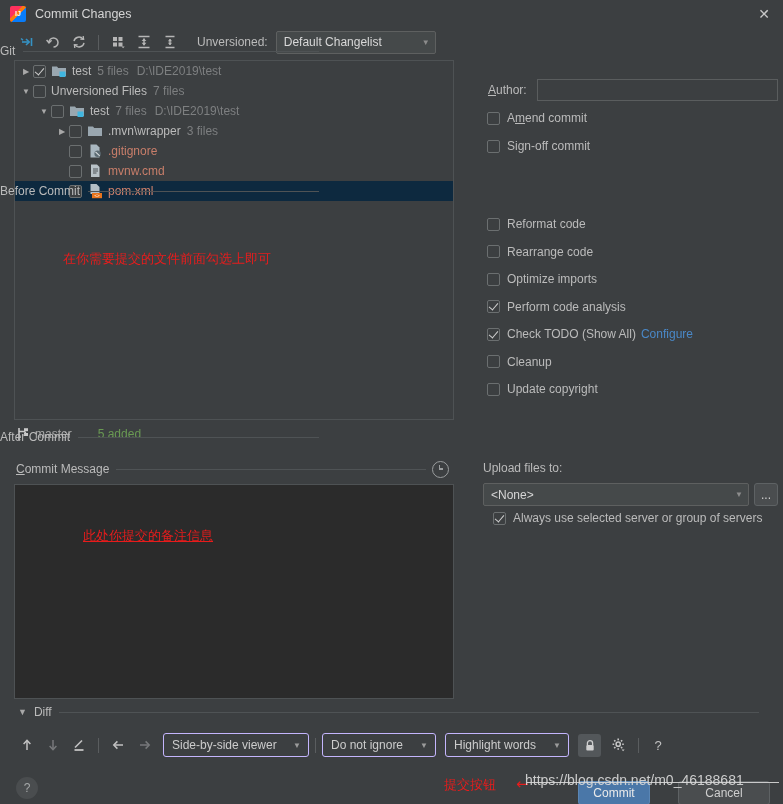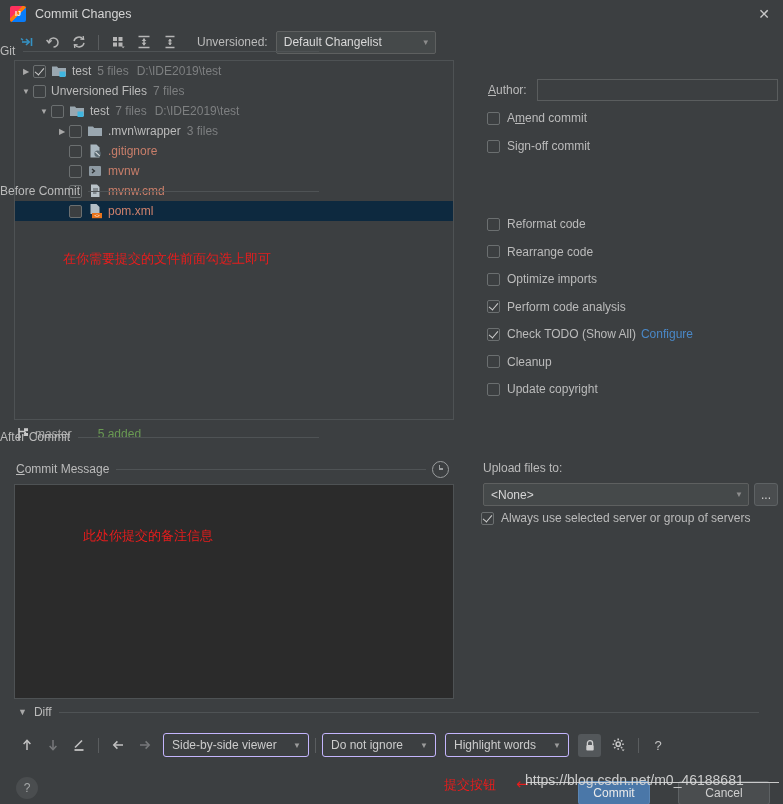--- a/index.html
+++ b/index.html
@@ -491,29 +491,20 @@
               <path d="M3.5 1.5 h6 l3 3 v10 h-9 z" fill="#a9b7c0"></path>
               <circle cx="10.6" cy="10.8" r="3.2" fill="#5c6b73"></circle>
               <path d="M8.5 8.8 l4.2 4" stroke="#d8dde0" stroke-width="1.1"></path>
             </svg></span>
           <span class="name mod">.gitignore</span>
         </div>
         <div class="row" style="padding-left: 40px;">
           <span class="twisty"></span>
           <span class="cbox"></span>
           <span class="ico"><svg width="16" height="16" viewBox="0 0 16 16">
-              <rect x="2" y="3" width="12" height="10" rx="1" fill="#8e9aa3"></rect>
-              <path d="M5 6 l2.4 2 -2.4 2" stroke="#2f3335" stroke-width="1.4" fill="none"></path>
-            </svg></span>
-          <span class="name mod">mvnw</span>
-        </div>
-        <div class="row" style="padding-left: 40px;">
-          <span class="twisty"></span>
-          <span class="cbox"></span>
-          <span class="ico"><svg width="16" height="16" viewBox="0 0 16 16">
               <path d="M4 1.5 h6 l2.5 2.6 v10 h-8.5 z" fill="#b8c2c8"></path>
               <path d="M6 6 h5 M6 8 h5 M6 10 h3.5" stroke="#4c5256" stroke-width="1.1"></path>
             </svg></span>
           <span class="name mod">mvnw.cmd</span>
         </div>
         <div class="row sel" style="padding-left: 40px;">
           <span class="twisty"></span>
           <span class="cbox"></span>
           <span class="ico"><svg width="16" height="16" viewBox="0 0 16 16">
               <path d="M3.5 1 h6 l3 3 v7 h-9 z" fill="#b3bec5"></path>
@@ -537,21 +528,21 @@
     <span class="added">5 added</span>
   </div>
 
   <div class="sep-title" style="left:16px; top:462px; width:410px;">
     <span><span class="u">C</span><span>ommit Message</span></span>
     <span class="sep-line" style="flex:1 1 auto;"></span>
   </div>
   <div class="clock"></div>
 
   <div class="msgbox">
-    <div class="anno" style="left:68px; top:42px;">此处你提交的备注信息</div>
+    <div class="anno" style="left:68px; top:42px;text-decoration:underline;">此处你提交的备注信息</div>
   </div>
 
   <div class="diff-head">
     <span style="color:#a8a8a8;font-size:9px;margin-right:7px;">▼</span>
     <span>Diff</span>
     <span class="sep-line" style="width:700px;"></span>
   </div>
 
   <div class="diff-bar">
     <div class="dbtn">
@@ -680,21 +671,21 @@
   </div>
 
   <div style="position:absolute; left:483px; top:461px;" class="lbl">Upload files to:</div>
 
   <div class="combo" style="position:absolute; left:483px; top:483px; width:266px;">
     <span class="cv">&lt;None&gt;</span>
     <span class="arrow">▼</span>
   </div>
   <div class="btn normal" style="left:754px; top:483px; width:24px; height:23px;">...</div>
 
-  <div class="ckrow" style="left:481px; top:511px;">
+  <div class="ckrow" style="left:493px; top:511px;">
     <span class="cbox on"></span>
     <span>Always use selected server or group of servers</span>
   </div>
 
   <div class="helpbtn">?</div>
 
   <div class="anno" style="left:444px; top:776px; font-size:13px;">提交按钮</div>
   <div class="anno" style="left:516px; top:775px; font-size:15px;">←</div>
 
   <div class="btn primary" style="left:578px; top:781px; width:72px;">Commit</div>

